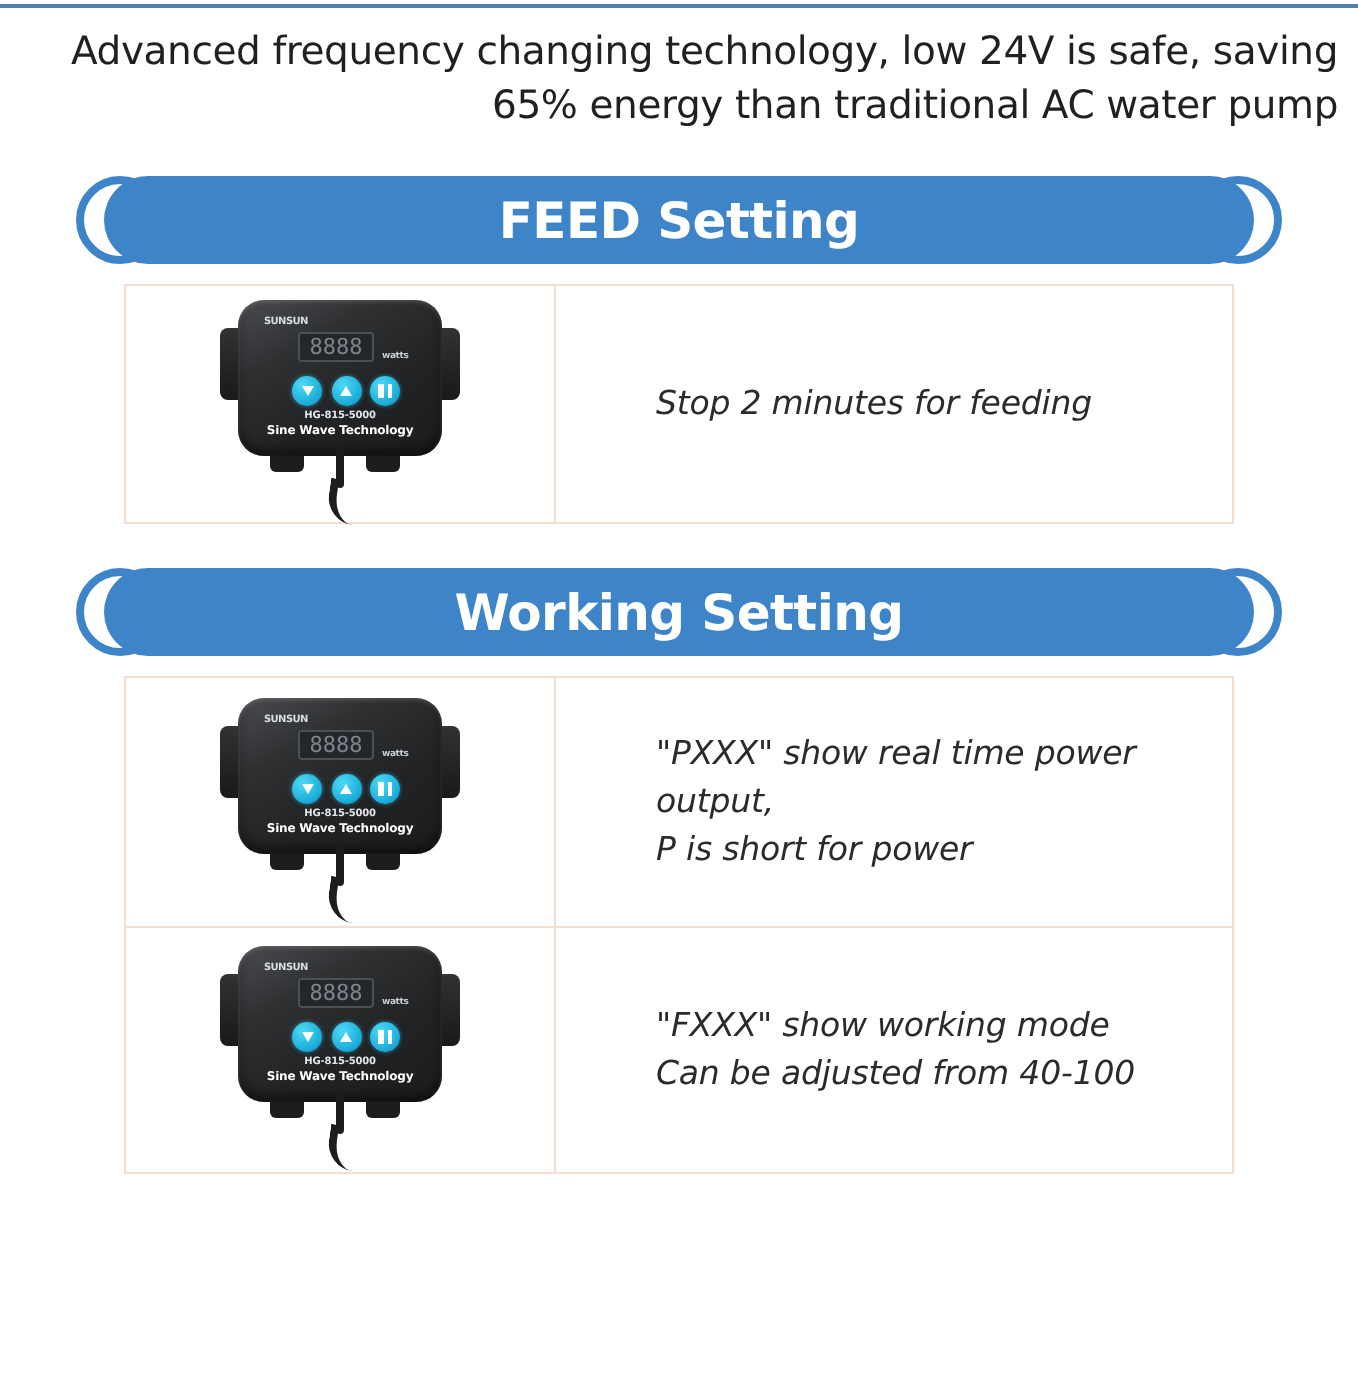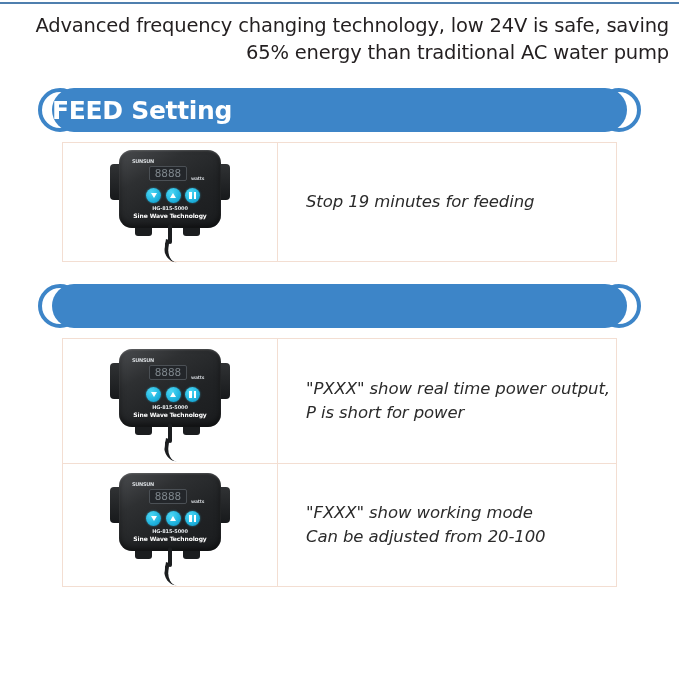--- a/index.html
+++ b/index.html
@@ -55,20 +55,21 @@
   .banner {
     position: absolute;
     left: 14px;
     right: 14px;
     top: 0;
     height: 44px;
     background: #3d85c8;
     border-radius: 22px;
     display: flex;
     align-items: center;
+    justify-content: center;
     box-sizing: border-box;
   }
   
   .arc {
     position: absolute;
     top: 0;
     width: 30px;
     height: 44px;
     overflow: hidden;
   }
@@ -110,20 +111,21 @@
   .table {
     margin: 10px 62px 0 62px;
     border: 1px solid #f3ded2;
     border-collapse: collapse;
     width: 555px;
     box-sizing: border-box;
   }
   .trow {
     display: flex;
     align-items: stretch;
+    gap: 22px;
   }
   .trow + .trow {
     border-top: 1px solid #f3ded2;
   }
   .cell-device {
     width: 215px;
     border-right: 1px solid #f3ded2;
     display: flex;
     align-items: center;
     justify-content: center;
@@ -378,32 +380,33 @@
         <div class="dev-model">HG-815-5000</div>
         <div class="dev-tag">Sine Wave Technology</div>
         <div class="foot foot-l"></div>
         <div class="foot foot-r"></div>
         <div class="cable"></div>
         <div class="cable-tail"></div>
       </div>
     </div>
     <div class="cell-text">
       <div class="desc">
-        <div>Stop 19 minutes for feeding</div>
+        <div>Stop 2 minutes for feeding</div>
       </div>
     </div>
   </div>
 </div>
 
 <div class="section-gap"></div>
 
 <div class="banner-wrap">
   <div class="arc arc-left"></div>
   <div class="arc arc-right"></div>
   <div class="banner">
+    <span class="banner-title">Working Setting</span>
   </div>
 </div>
 
 <div class="table">
 
   <div class="trow row-power">
     <div class="cell-device">
       <div class="device">
         <div class="flange flange-l"></div>
         <div class="flange flange-r"></div>
@@ -478,18 +481,18 @@
         <div class="dev-tag">Sine Wave Technology</div>
         <div class="foot foot-l"></div>
         <div class="foot foot-r"></div>
         <div class="cable"></div>
         <div class="cable-tail"></div>
       </div>
     </div>
     <div class="cell-text">
       <div class="desc">
         <div>"FXXX" show working mode</div>
-        <div>Can be adjusted from 20-100</div>
+        <div>Can be adjusted from 40-100</div>
       </div>
     </div>
   </div>
 
 </div>
 
 </body></html>

